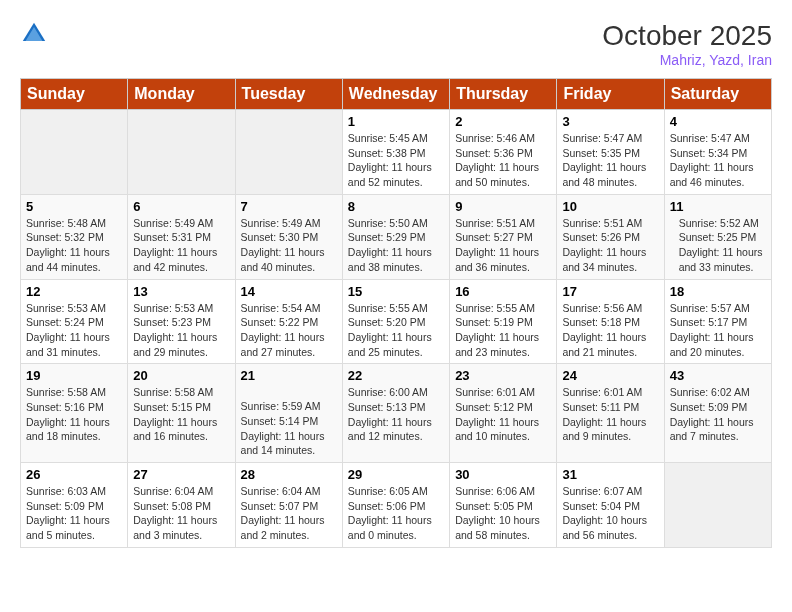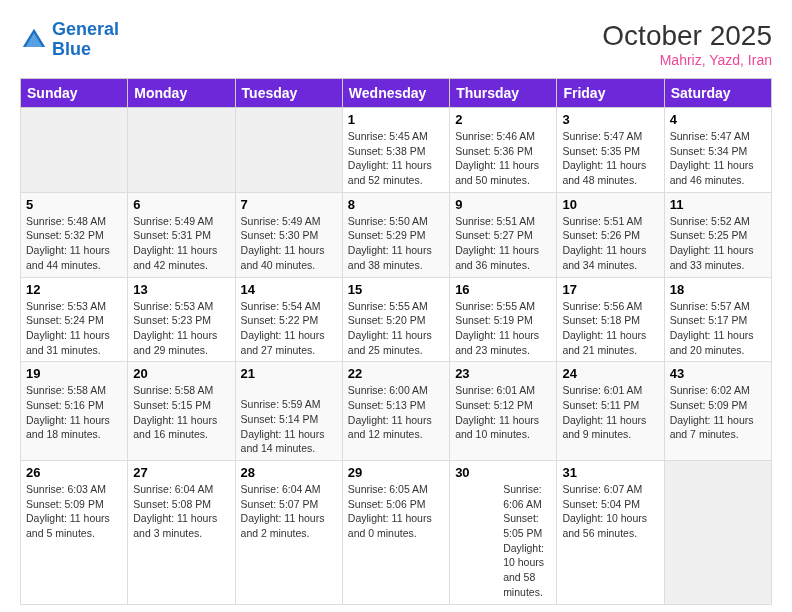--- a/index.html
+++ b/index.html
@@ -37,33 +37,33 @@
     .title-block {
       text-align: right;
     }
     .month-title {
       font-size: 28px;
       color: #333;
       font-weight: normal;
     }
     .subtitle {
       font-size: 14px;
-      color: #ec4899;
+      color: #8b5cf6;
     }
     table {
       width: 100%;
       border-collapse: collapse;
       font-size: 11px;
     }
     thead tr th {
-      background-color: #6d28d9;
+      background-color: #c2410c;
       color: #fff;
       text-align: left;
       padding: 6px 6px;
-      font-size: 14px;
+      font-size: 16px;
       border: 1px solid #ccc;
     }
     tbody tr td {
       border: 1px solid #ddd;
       vertical-align: top;
       padding: 4px 5px;
       width: calc(100% / 7);
       height: 80px;
       background: #fff;
     }
@@ -87,24 +87,20 @@
   </style>
 </head>
 <body>
 
 <div class="header">
   <div class="logo">
     <svg class="logo-icon" viewBox="0 0 40 40">
       <polygon points="20,4 36,30 4,30" fill="#1a6fc4"></polygon>
       <polygon points="20,10 32,30 8,30" fill="#5aa0e0"></polygon>
     </svg>
-    <div class="logo-text">
-      <div><span>General</span></div>
-      <div><span style="color:#1a6fc4">Blue</span></div>
-    </div>
   </div>
   <div class="title-block">
     <div class="month-title">October 2025</div>
     <div class="subtitle">Mahriz, Yazd, Iran</div>
   </div>
 </div>
 
 <table>
   <thead>
     <tr>
@@ -189,21 +185,21 @@
         </td>
         <td>
           <span class="day-num">10</span>
           <div class="day-info" style="white-space: pre-line;">Sunrise: 5:51 AM
 Sunset: 5:26 PM
 Daylight: 11 hours
 and 34 minutes.</div>
         </td>
         <td>
           <span class="day-num">11</span>
-          <div class="day-info" style="white-space: pre-line;">Sunrise: 5:52 AM
+          <div class="day-info" style="white-space: pre-line; margin-left: 9px;">Sunrise: 5:52 AM
 Sunset: 5:25 PM
 Daylight: 11 hours
 and 33 minutes.</div>
         </td>
       </tr>
       <tr>
         <td>
           <span class="day-num">12</span>
           <div class="day-info" style="white-space: pre-line;">Sunrise: 5:53 AM
 Sunset: 5:24 PM
@@ -328,21 +324,21 @@
         </td>
         <td>
           <span class="day-num">29</span>
           <div class="day-info" style="white-space: pre-line;">Sunrise: 6:05 AM
 Sunset: 5:06 PM
 Daylight: 11 hours
 and 0 minutes.</div>
         </td>
         <td>
           <span class="day-num">30</span>
-          <div class="day-info" style="white-space: pre-line; margin-left: 48px;">Sunrise: 6:06 AM
+          <div class="day-info" style="white-space: pre-line;">Sunrise: 6:06 AM
 Sunset: 5:05 PM
 Daylight: 10 hours
 and 58 minutes.</div>
         </td>
         <td>
           <span class="day-num">31</span>
           <div class="day-info" style="white-space: pre-line;">Sunrise: 6:07 AM
 Sunset: 5:04 PM
 Daylight: 10 hours
 and 56 minutes.</div>

